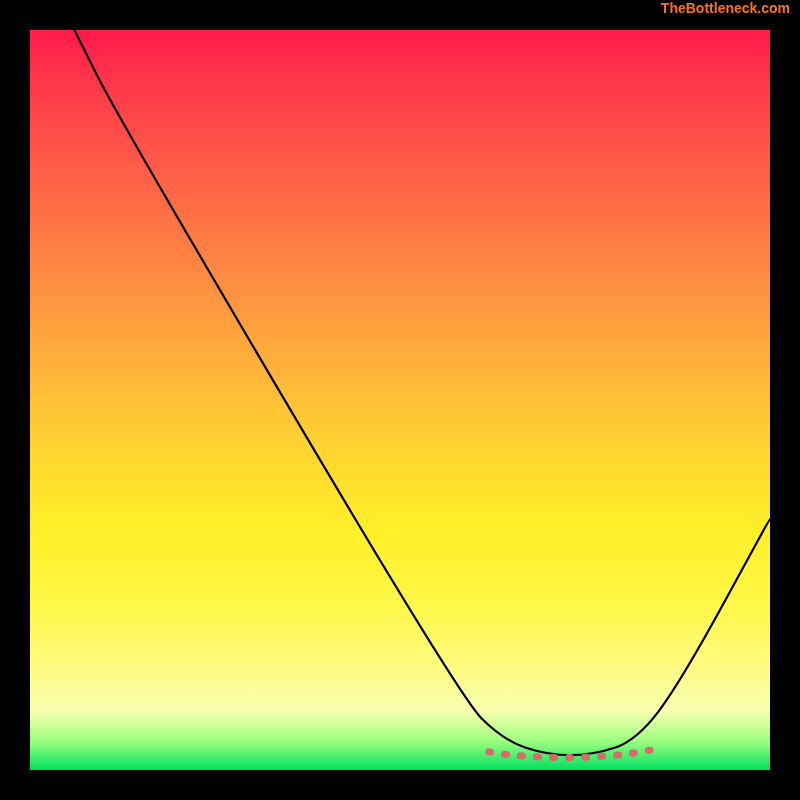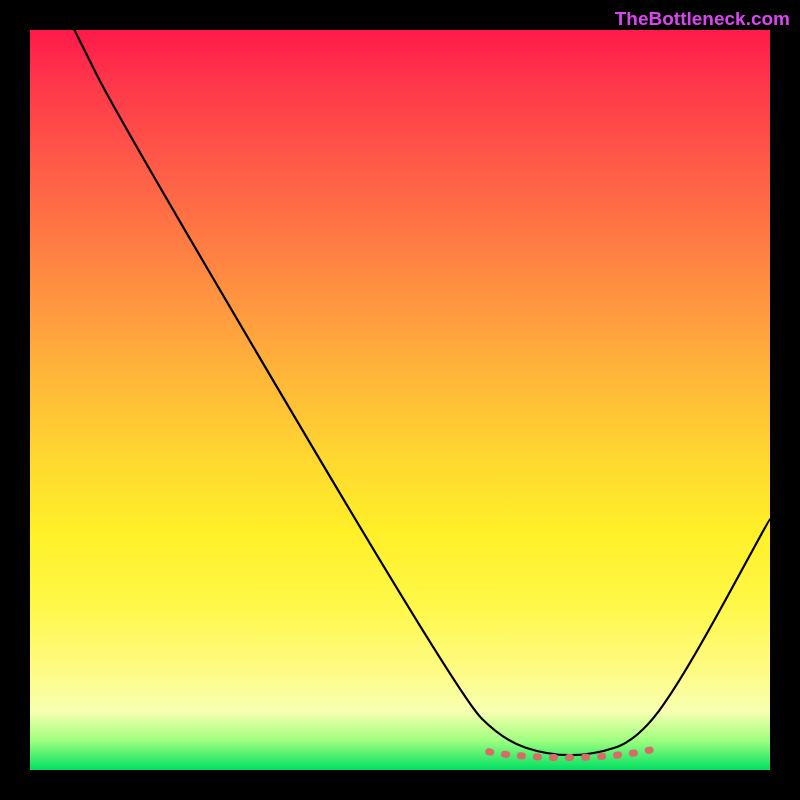--- a/index.html
+++ b/index.html
@@ -6,24 +6,24 @@
     margin: 0;
     padding: 0;
     width: 800px;
     height: 800px;
     background: #000;
     position: relative;
     font-family: Arial, sans-serif;
   }
   .watermark {
     position: absolute;
-    top: 8px;
+    top: 0;
     right: 10px;
-    color: #d946ef;
-    font-size: 19px;
+    color: #f97316;
+    font-size: 14px;
     font-weight: bold;
     z-index: 10;
   }
   .plot-area {
     position: absolute;
     left: 30px;
     top: 30px;
     width: 740px;
     height: 740px;
     overflow: hidden;

